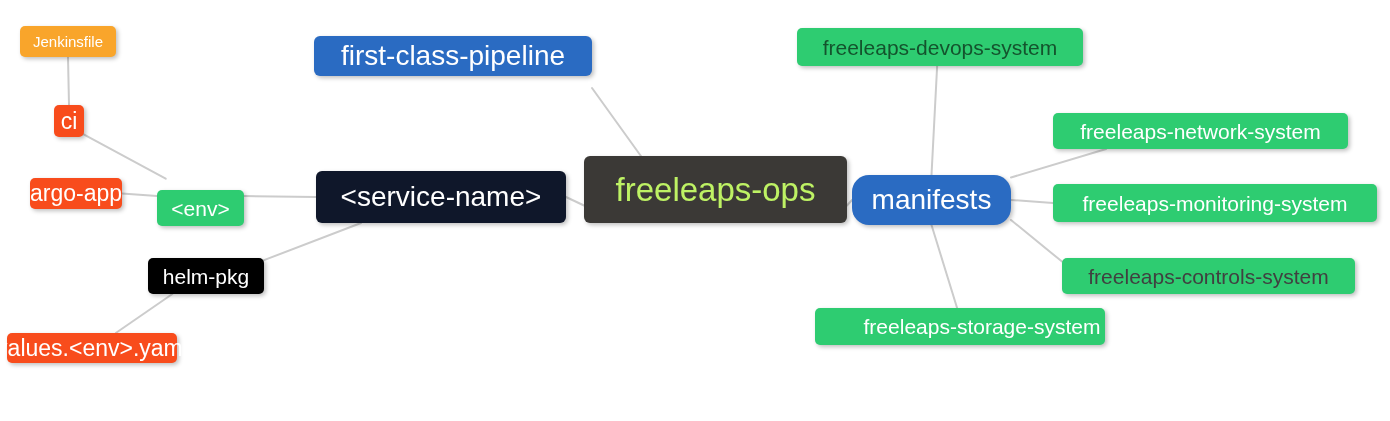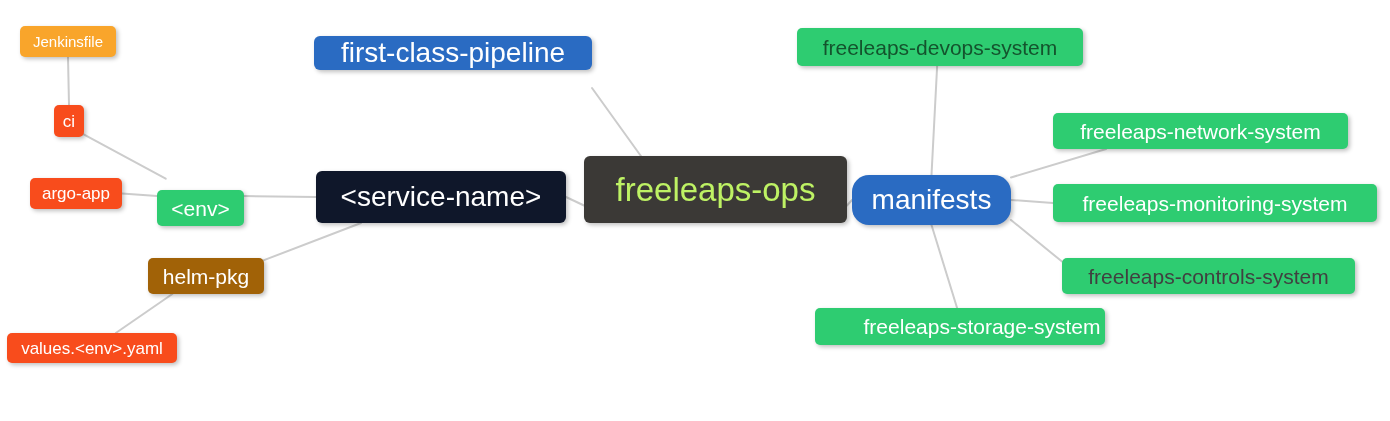--- a/index.html
+++ b/index.html
@@ -19,21 +19,21 @@
     box-shadow:2px 2px 4px rgba(0,0,0,0.25);
     white-space:nowrap;
     line-height:1;
     box-sizing:border-box;
     cursor:default;
     letter-spacing:0;
   }
   .lv-root{font-size:33px;border-radius:6px;}
   .lv-1{font-size:28px;border-radius:6px;}
   .lv-2{font-size:21px;}
-  .lv-3{font-size:17px;}
+  .lv-3{font-size:23px;}
   .lv-4{font-size:15px;}
 </style>
 </head>
 <body>
 
 <div class="canvas" style="width: 1390px; height: 421px; background: rgb(255, 255, 255);">
   <svg class="edges" xmlns="http://www.w3.org/2000/svg" width="1390" height="421">
       <line x1="68" y1="57" x2="69" y2="105" stroke="#CCCCCC" stroke-width="2" stroke-linecap="round"></line>
       <line x1="79.5" y1="132.2" x2="165.7" y2="178.72" stroke="#CCCCCC" stroke-width="2" stroke-linecap="round"></line>
       <line x1="122" y1="193.5" x2="157" y2="196" stroke="#CCCCCC" stroke-width="2" stroke-linecap="round"></line>
@@ -43,25 +43,25 @@
       <line x1="592" y1="88" x2="652.38" y2="172" stroke="#CCCCCC" stroke-width="2" stroke-linecap="round"></line>
       <line x1="566" y1="197" x2="584" y2="205.5" stroke="#CCCCCC" stroke-width="2" stroke-linecap="round"></line>
       <line x1="847" y1="205.5" x2="852" y2="200" stroke="#CCCCCC" stroke-width="2" stroke-linecap="round"></line>
       <line x1="931.5" y1="175" x2="937.14" y2="66" stroke="#CCCCCC" stroke-width="2" stroke-linecap="round"></line>
       <line x1="1011" y1="177.5" x2="1106.1" y2="149" stroke="#CCCCCC" stroke-width="2" stroke-linecap="round"></line>
       <line x1="1011" y1="200" x2="1053" y2="203" stroke="#CCCCCC" stroke-width="2" stroke-linecap="round"></line>
       <line x1="1011" y1="220" x2="1062" y2="261.6" stroke="#CCCCCC" stroke-width="2" stroke-linecap="round"></line>
       <line x1="931.5" y1="225" x2="957.1" y2="308" stroke="#CCCCCC" stroke-width="2" stroke-linecap="round"></line>
     </svg>
 <div class="node lv-root" style="left: 584px; top: 156px; width: 263px; height: 67px; background: rgb(59, 57, 54); color: #bef264;">freeleaps-ops</div>
-    <div class="node lv-1" style="left: 314px; top: 36px; width: 278px; height: 34px; background: rgb(42, 107, 194); color: rgb(255, 255, 255);">first-class-pipeline</div>
+    <div class="node lv-1" style="left: 314px; top: 36px; width: 278px; height: 40px; background: rgb(42, 107, 194); color: rgb(255, 255, 255);">first-class-pipeline</div>
     <div class="node lv-1" style="left: 316px; top: 171px; width: 250px; height: 52px; background: #0f172a; color: rgb(255, 255, 255);">&lt;service-name&gt;</div>
     <div class="node lv-1" style="left: 852px; top: 175px; width: 159px; height: 50px; background: rgb(42, 107, 194); color: rgb(255, 255, 255); border-radius: 17px;">manifests</div>
     <div class="node lv-2" style="left: 157px; top: 190px; width: 87px; height: 36px; background: rgb(46, 204, 113); color: rgb(255, 255, 255);">&lt;env&gt;</div>
-    <div class="node lv-2" style="left: 148px; top: 258px; width: 116px; height: 36px; background: #a16207; color: rgb(255, 255, 255);">helm-pkg</div>
+    <div class="node lv-2" style="left: 148px; top: 258px; width: 116px; height: 36px; background: #000000; color: rgb(255, 255, 255);">helm-pkg</div>
     <div class="node lv-2" style="left: 797px; top: 28px; width: 286px; height: 38px; background: rgb(46, 204, 113); color: #14532d;">freeleaps-devops-system</div>
     <div class="node lv-2" style="left: 1053px; top: 113px; width: 295px; height: 36px; background: rgb(46, 204, 113); color: rgb(255, 255, 255);">freeleaps-network-system</div>
     <div class="node lv-2" style="left: 1053px; top: 184px; width: 324px; height: 38px; background: rgb(46, 204, 113); color: rgb(255, 255, 255);">freeleaps-monitoring-system</div>
     <div class="node lv-2" style="left: 1062px; top: 258px; width: 293px; height: 36px; background: rgb(46, 204, 113); color: #404040;">freeleaps-controls-system</div>
     <div class="node lv-2" style="left: 815px; top: 308px; width: 290px; height: 37px; background: rgb(46, 204, 113); color: rgb(255, 255, 255); padding-left: 44px;">freeleaps-storage-system</div>
     <div class="node lv-3" style="left: 54px; top: 105px; width: 30px; height: 32px; background: rgb(248, 76, 28); color: rgb(255, 255, 255);">ci</div>
     <div class="node lv-3" style="left: 30px; top: 178px; width: 92px; height: 31px; background: rgb(248, 76, 28); color: rgb(255, 255, 255);">argo-app</div>
     <div class="node lv-3" style="left: 7px; top: 333px; width: 170px; height: 30px; background: rgb(248, 76, 28); color: rgb(255, 255, 255);">values.&lt;env&gt;.yaml</div>
     <div class="node lv-4" style="left: 20px; top: 26px; width: 96px; height: 31px; background: rgb(249, 165, 43); color: rgb(255, 255, 255);">Jenkinsfile</div>
   </div>

